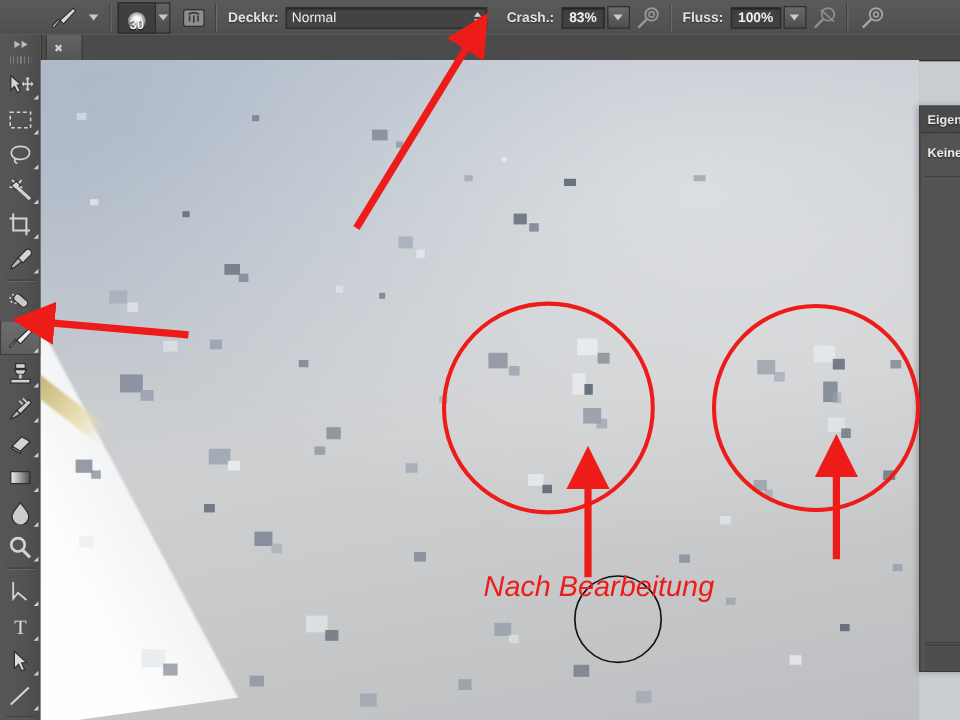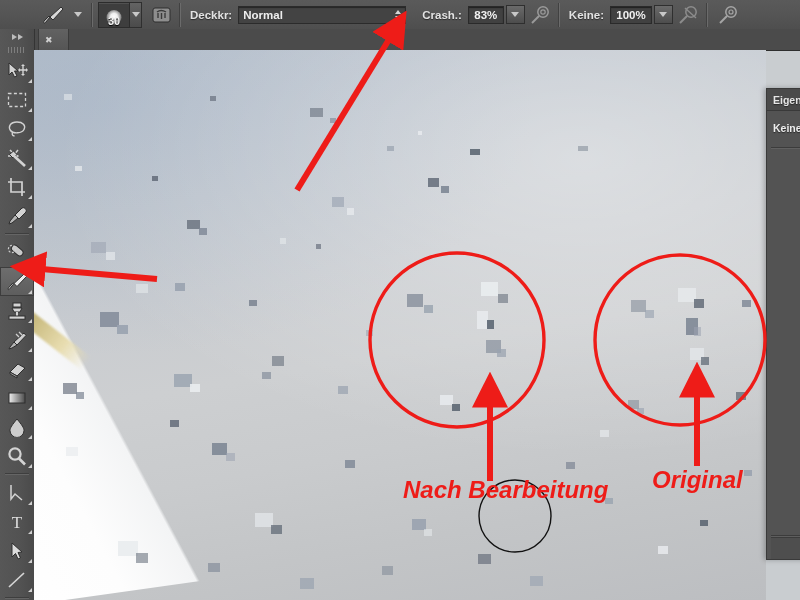--- a/index.html
+++ b/index.html
@@ -37,21 +37,21 @@
   .brush-size{position:relative;z-index:2;font-size:11px;font-weight:bold;color:#f2f2f2;line-height:12px;
     text-shadow:0 1px 1px #000;}
   .stepper{
     width:11px;height:24px;background:linear-gradient(180deg,#636363,#4b4b4b);
     border:1px solid #2f2f2f;border-left:none;display:flex;align-items:center;justify-content:center;
   }
   .ob-label{font-size:11.5px;font-weight:bold;color:#e2e2e2;text-shadow:0 1px 1px #2b2b2b;margin:0 6px 0 4px;white-space:nowrap;}
   .combo{
     height:18px;background:#434343;border:1px solid #2b2b2b;
     box-shadow:inset 0 1px 1px rgba(0,0,0,.45);
-    display:flex;align-items:center;color:#ededed;font-size:11.5px;font-weight:bold;
+    display:flex;align-items:center;color:#ededed;font-size:11.5px;font-weight:normal;
     padding:0 4px;box-sizing:border-box;
   }
   #mode-combo{width:168px;justify-content:space-between;}
   .spin{display:flex;flex-direction:column;gap:2px;}
   .spin i{display:block;width:0;height:0;border-left:3.5px solid transparent;border-right:3.5px solid transparent;}
   .spin .u{border-bottom:4px solid #d6d6d6;}
   .spin .d{border-top:4px solid #d6d6d6;}
   .numfield{
     height:18px;width:36px;background:#414141;border:1px solid #2a2a2a;
     box-shadow:inset 0 1px 1px rgba(0,0,0,.5);
@@ -121,21 +121,21 @@
   #wing-edge{position:absolute;left:-42px;top:232px;width:120px;height:16px;
     background:linear-gradient(90deg,#8c7a45,#cbbd82 45%,#e8ddb0 75%,rgba(232,221,176,0));
     transform:rotate(38deg);transform-origin:left center;filter:blur(1px);}
   .debris{position:absolute;background:#7f8896;}
   .d-lt{background:#9aa3b0;}
   .d-dk{background:#5f6875;}
   .d-wt{background:#e9ecef;}
 
   
   #anno{position:absolute;left:0;top:0;width:800px;height:600px;pointer-events:none;}
-  .anno-text{position:absolute;color:#ee1c18;font-style:italic;font-weight:bold;
+  .anno-text{position:absolute;color:#ee1c18;font-style:italic;font-weight:normal;
     font-family:"Liberation Sans",sans-serif;white-space:nowrap;}
 
   
   #right-panel{
     position:absolute;left:766px;top:88px;width:42px;height:470px;
     background:#535353;border:1px solid #3a3a3a;border-right:none;
     box-shadow:-2px 0 5px rgba(0,0,0,.25);
   }
   #rp-tabstrip{height:22px;background:#4a4a4a;border-bottom:1px solid #393939;
     display:flex;align-items:center;padding-left:6px;box-sizing:border-box;}
@@ -204,21 +204,21 @@
     <div class="airbrush">
       <svg width="22" height="20" viewBox="0 0 22 20">
         <circle cx="15" cy="7" r="5.2" fill="none" stroke="#9a9a9a" stroke-width="1.5"></circle>
         <circle cx="15" cy="7" r="2.2" fill="none" stroke="#9a9a9a" stroke-width="1.2"></circle>
         <path d="M11 11 L4 18" stroke="#9a9a9a" stroke-width="2"></path>
       </svg>
     </div>
 
     <div class="ob-sep"></div>
 
-    <span class="ob-label">Keine:</span>
+    <span class="ob-label">Fluss:</span>
     <div class="numfield" style="width:42px;">
       <span>100%</span>
     </div>
     <div class="dropbtn">
       <i class="tri-down"></i>
     </div>
     <div class="airbrush">
       <svg width="22" height="20" viewBox="0 0 22 20">
         <circle cx="15" cy="7" r="5.2" fill="none" stroke="#8c8c8c" stroke-width="1.5"></circle>
         <path d="M11 11 L4 18" stroke="#8c8c8c" stroke-width="2"></path>
@@ -520,15 +520,14 @@
     <g id="anno-arrows">
         <line x1="297" y1="190" x2="396" y2="28" stroke="#ee1c18" stroke-width="6" marker-end="url(#ah)"></line>
         <line x1="157" y1="279" x2="30" y2="268" stroke="#ee1c18" stroke-width="6" marker-end="url(#ah)"></line>
         <line x1="490" y1="481" x2="490" y2="392" stroke="#ee1c18" stroke-width="6" marker-end="url(#ah)"></line>
         <line x1="697" y1="466" x2="697" y2="382" stroke="#ee1c18" stroke-width="6" marker-end="url(#ah)"></line>
       </g>
     <circle id="brush-cursor" fill="none" stroke="#111111" stroke-width="1.4" cx="515" cy="516" r="36"></circle>
   </svg>
 
   <div class="anno-text" id="txt-left" style="left:403px;top:476px;font-size:24px;">Nach Bearbeitung</div>
-  <div class="anno-text" id="txt-right" style="left:652px;top:466px;font-size:24px;">Original</div>
 
 </div>
 
 </body></html>

